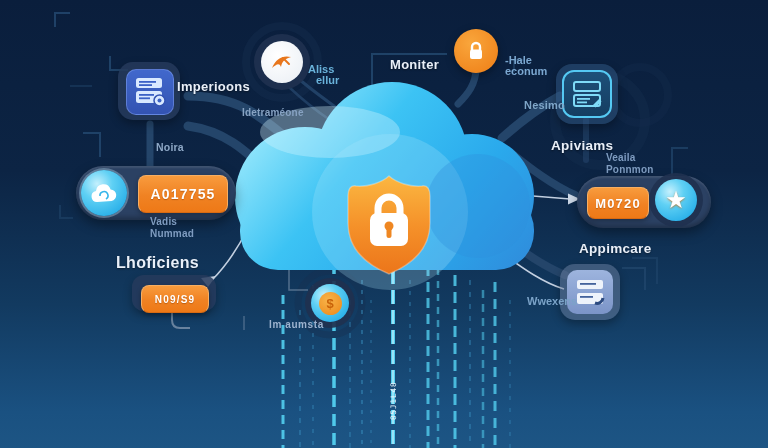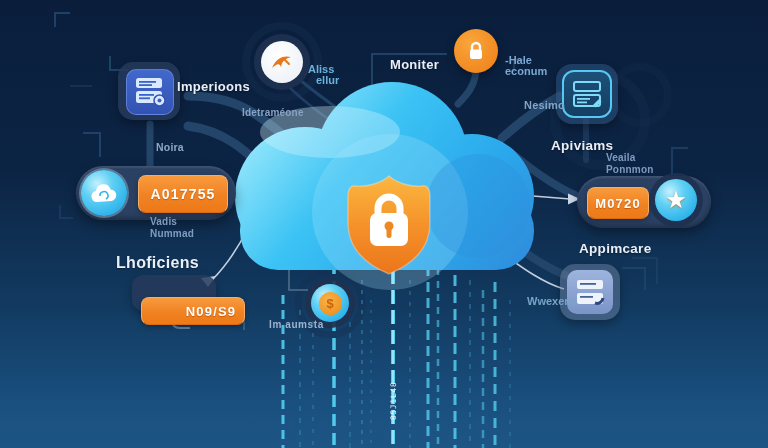--- a/index.html
+++ b/index.html
@@ -167,21 +167,21 @@
       </svg>
     </div>
     <div class="abs badge-orange" style="left:62px;top:9px;width:88px;height:36px;font-size:14px;">A017755</div>
   </div>
   <div class="abs lbl-small" style="left:150px;top:216px;width:62px;text-align:left;color:#7f9cc0;">
     <span>Vadis</span><br>
     <span>Nummad</span>
   </div>
   <div class="abs lbl-bold" style="left:100px;top:254px;font-size:16px;margin-left:16px;">Lhoficiens</div>
   <div class="abs halo" style="left:132px;top:275px;width:84px;height:36px;border-radius:12px;">
-    <div class="abs badge-orange" style="left:9px;top:22px;width:66px;height:26px;font-size:13px;padding-left:36px;">N09/S9</div>
+    <div class="abs badge-orange" style="left:9px;top:10px;width:66px;height:26px;font-size:10px;">N09/S9</div>
   </div>
 
   <div class="abs circle ring-dark" style="left:254px;top:34px;width:56px;height:56px;">
     <div class="circle" style="width:42px;height:42px;background:radial-gradient(circle at 40% 35%,#ffffff,#e9eef4);">
       <svg width="26" height="26" viewBox="0 0 26 26">
         <path d="M3,19 C7,10 13,6 22,8 C16,10 13,12 12,18 C10,13 7,16 3,19 Z" fill="#e8761c"></path>
         <path d="M14,9 L20,15" stroke="#e8761c" stroke-width="2" stroke-linecap="round"></path>
       </svg>
     </div>
   </div>

